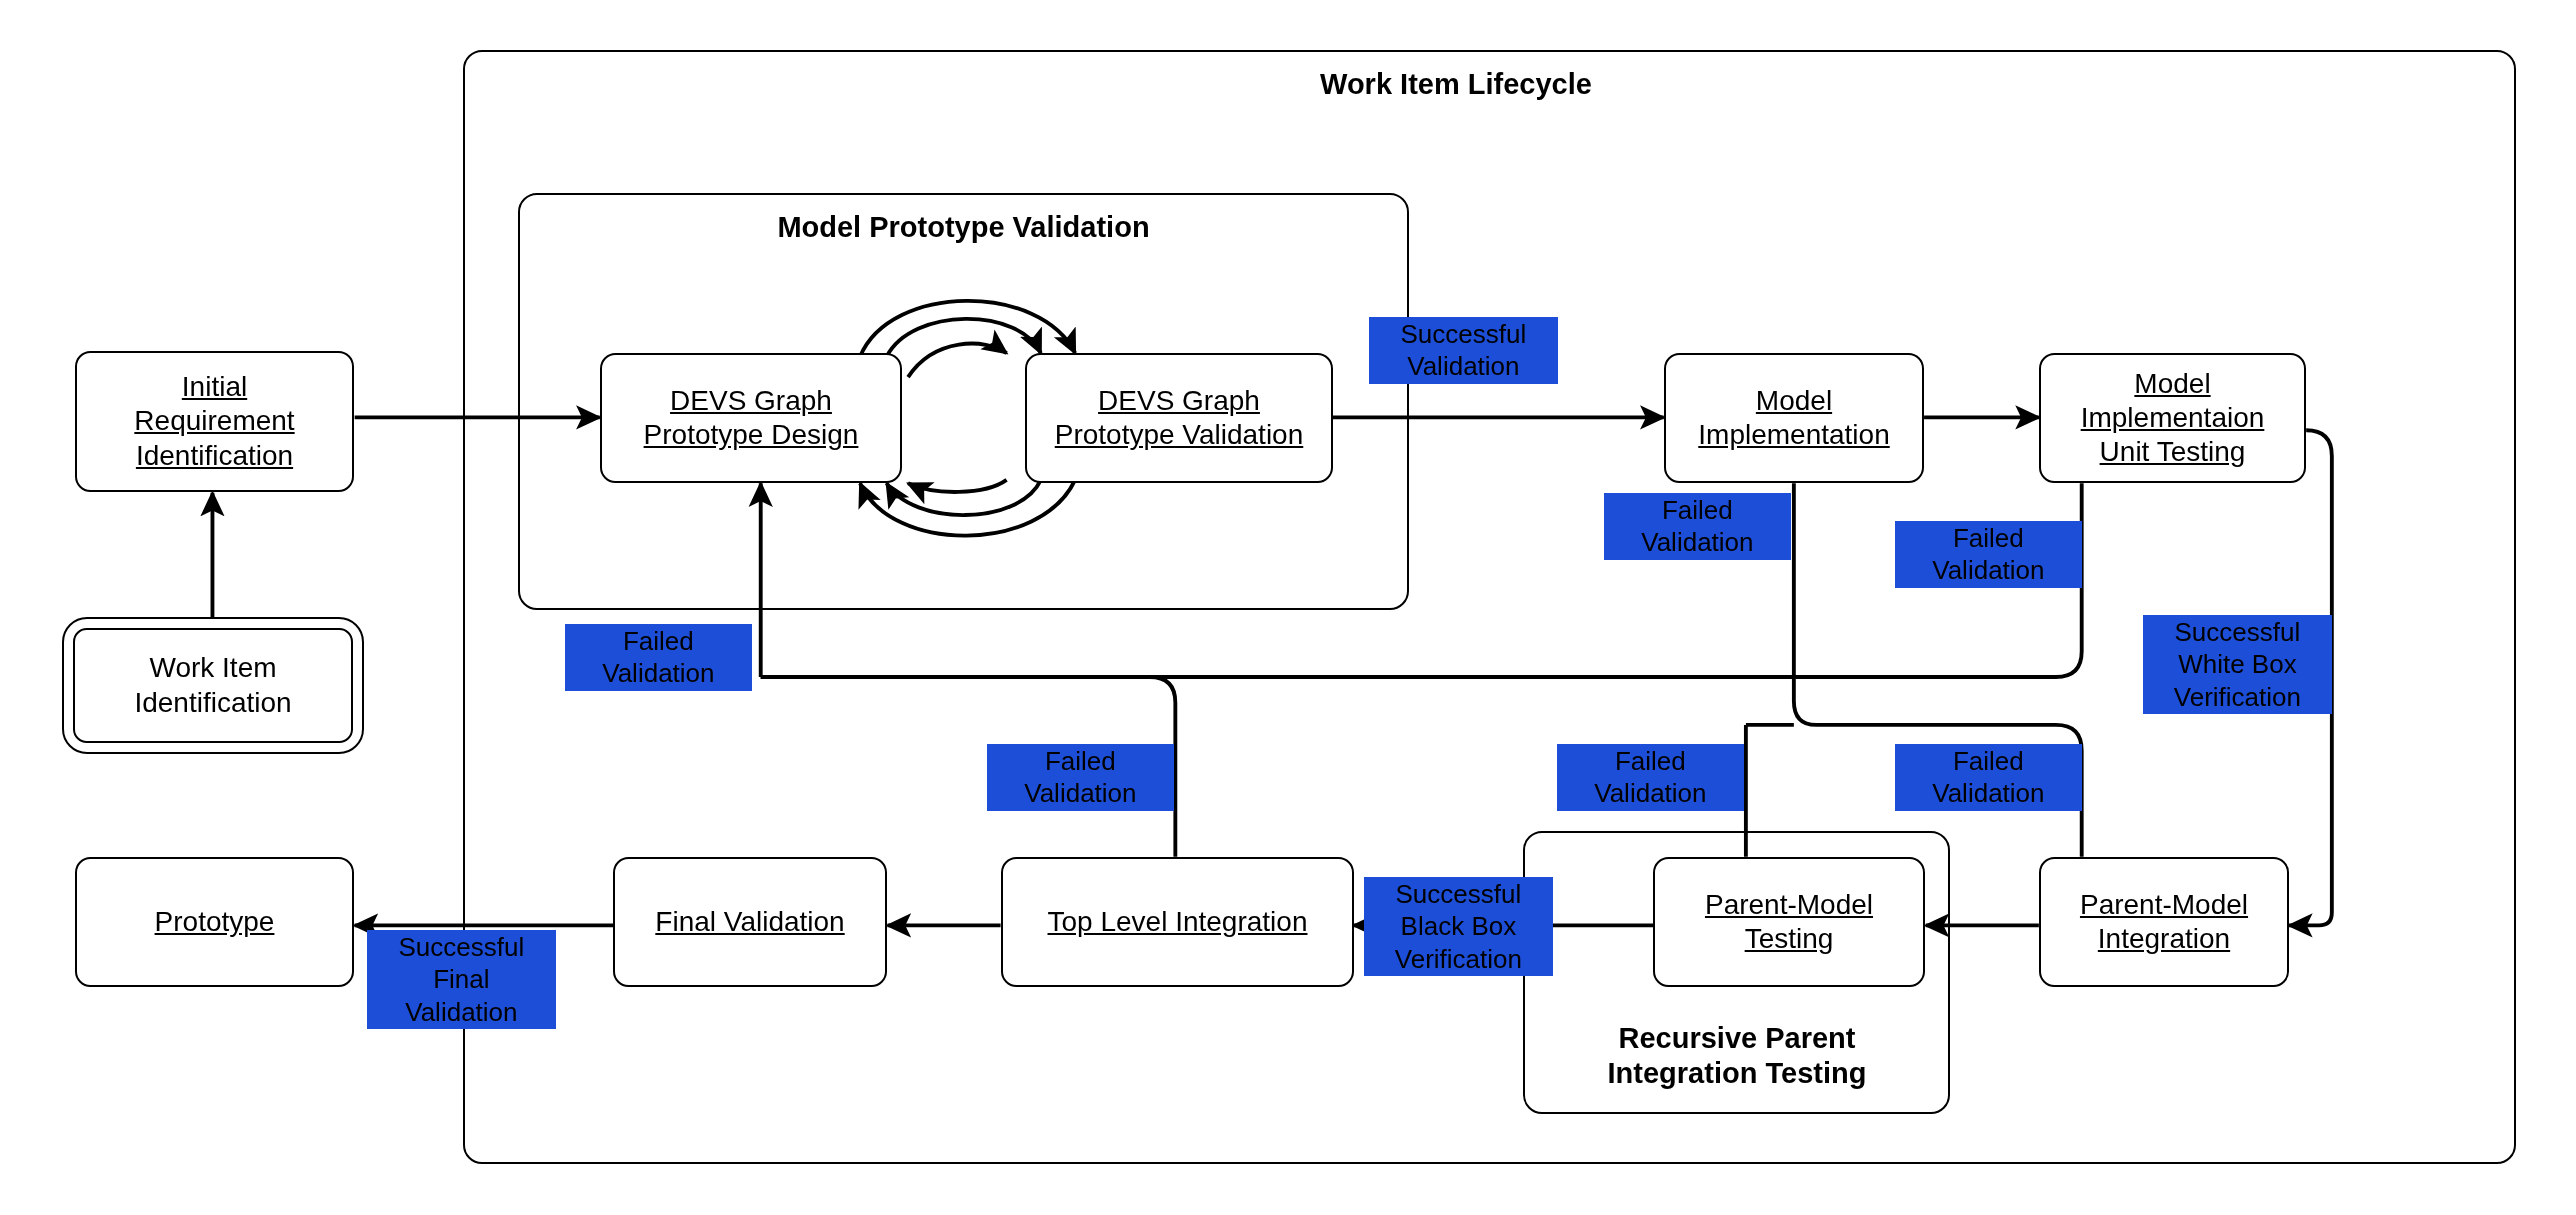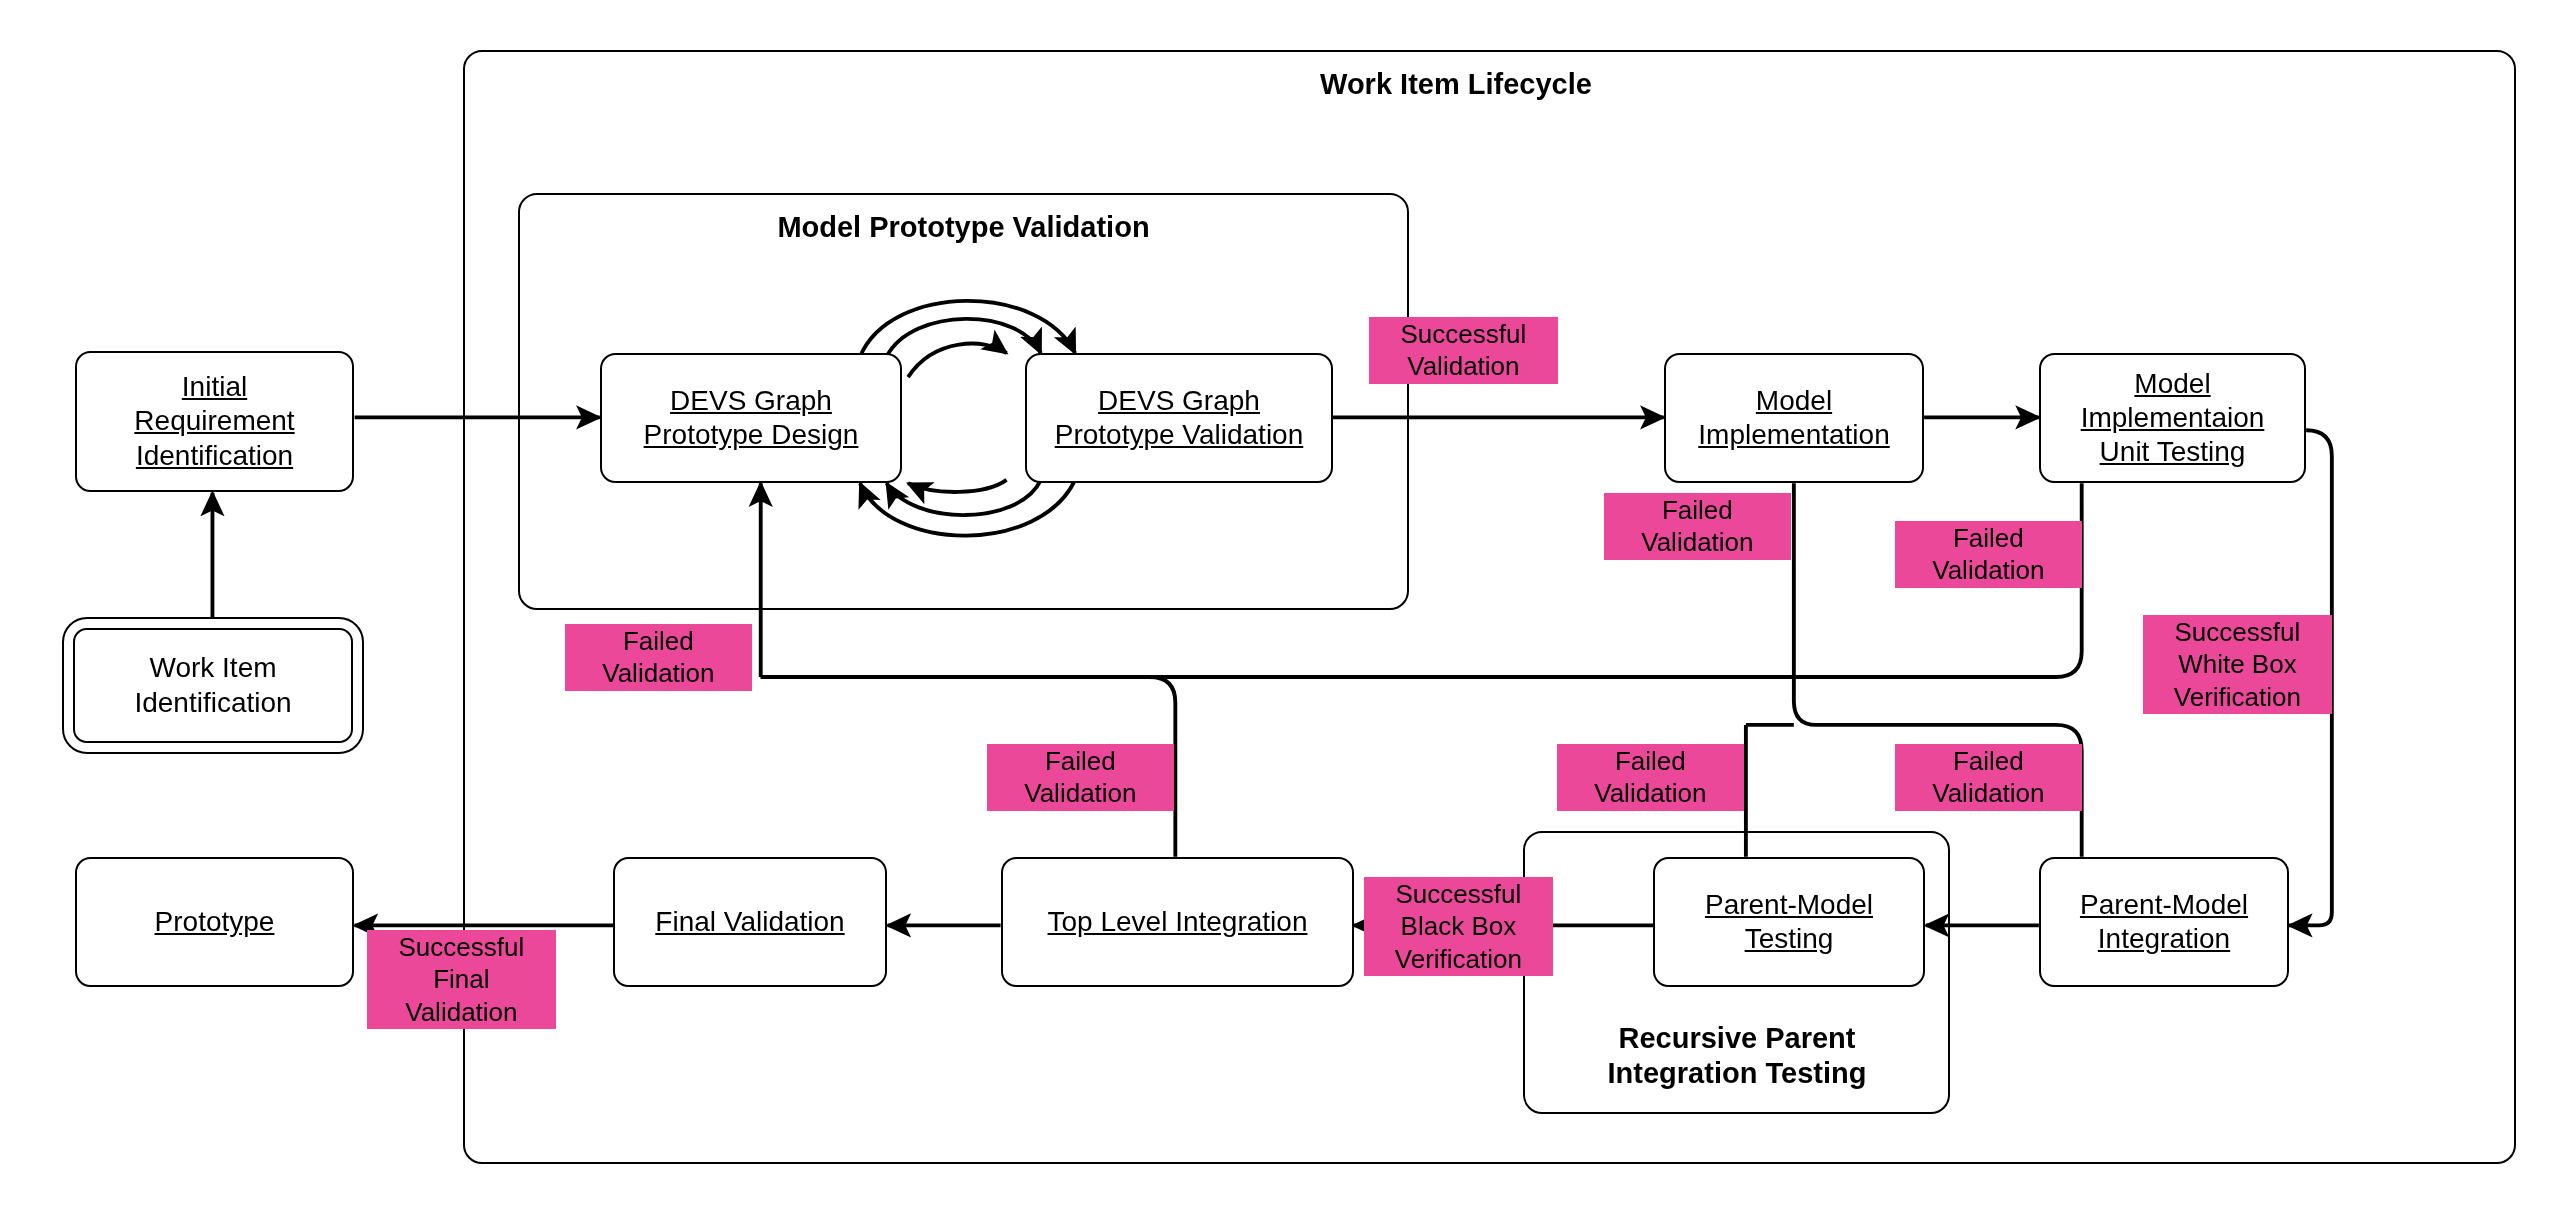--- a/index.html
+++ b/index.html
@@ -66,21 +66,21 @@
     line-height:1.2;
     white-space:pre-line;
     z-index:2;
   }
   .edge-label{
     position:absolute;
     font-size:26px;
     line-height:1.25;
     text-align:center;
     white-space:pre-line;
-    background:#ec4899;
+    background:#1d4ed8;
     z-index:4;
     padding:0.9px 3.4px;
   }
 </style>
 </head>
 <body>
 
 <div id="stage">
 
   <svg id="wires" viewBox="0 0 3007 1419" xmlns="http://www.w3.org/2000/svg">

